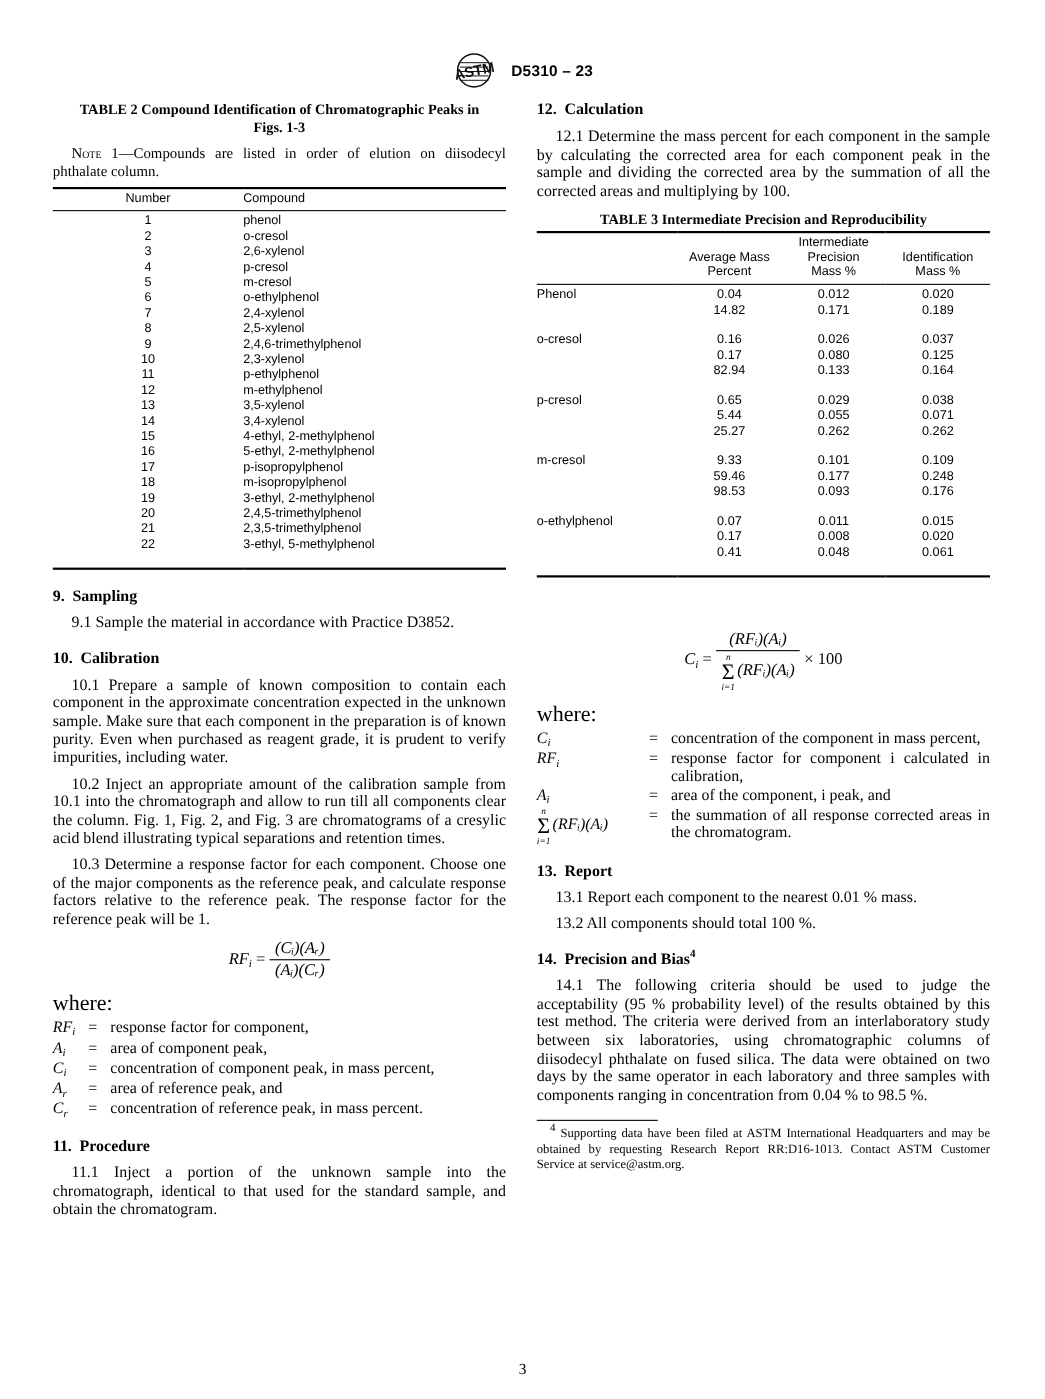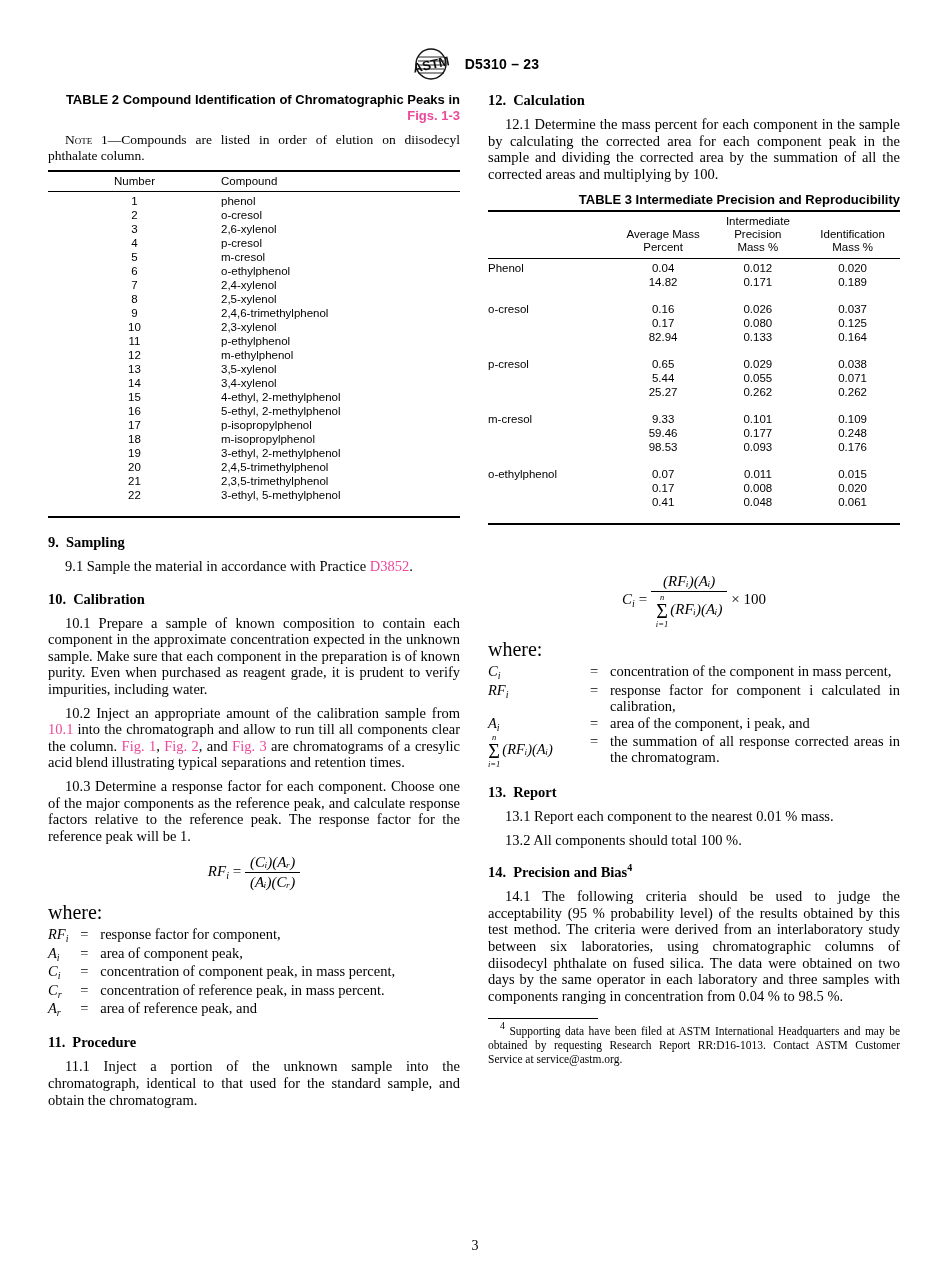--- a/index.html
+++ b/index.html
@@ -65,21 +65,21 @@
   }
   .sec-head .secnum { margin-right: 7px; }
   .para {
     font-size: 14.5px;
     line-height: 16.6px;
     text-align: justify;
     text-justify: inter-word;
     margin: 4px 0 7px 0;
     text-indent: 17px;
   }
-  .xref { color: #ec4899; }
+  .xref { color: #000000; }
   .where-label {
     font-size: 20px;
     margin: 6px 0 2px 0;
   }
 
   
   .deflist {
     width: 100%;
     border-collapse: collapse;
     font-size: 14.5px;
@@ -151,24 +151,24 @@
   .sigma-stack .big {
     display: block;
     font-size: 20px;
     line-height: 18px;
   }
   .eqvar { font-style: italic; }
 
   
   .tbl-wrap { margin: 0 0 10px 0; }
   .tbl-title {
-    font-family: Liberation Sans, sans-serif;
+    font-family: Liberation Serif, serif;
     font-weight: bold;
     font-size: 13px;
-    text-align: right;
+    text-align: center;
     line-height: 16px;
     margin-bottom: 2px;
   }
   .tbl-note {
     font-size: 13.5px;
     line-height: 15.5px;
     text-align: justify;
     text-indent: 17px;
     margin: 8px 0 7px 0;
   }
@@ -393,28 +393,28 @@
         <td class="sym"><span class="mi">A</span><span class="sub mi">i</span></td>
         <td class="eq">=</td>
         <td class="desc">area of component peak,</td>
       </tr>
       <tr>
         <td class="sym"><span class="mi">C</span><span class="sub mi">i</span></td>
         <td class="eq">=</td>
         <td class="desc">concentration of component peak, in mass percent,</td>
       </tr>
       <tr>
+        <td class="sym"><span class="mi">A</span><span class="sub mi">r</span></td>
+        <td class="eq">=</td>
+        <td class="desc">area of reference peak, and</td>
+      </tr>
+      <tr>
         <td class="sym"><span class="mi">C</span><span class="sub mi">r</span></td>
         <td class="eq">=</td>
         <td class="desc">concentration of reference peak, in mass percent.</td>
-      </tr>
-      <tr>
-        <td class="sym"><span class="mi">A</span><span class="sub mi">r</span></td>
-        <td class="eq">=</td>
-        <td class="desc">area of reference peak, and</td>
       </tr>
     </tbody>
       </table>
 
     <div class="sec-head">
       <span class="secnum">11.</span><span>Procedure</span>
     </div>
     <p class="para">11.1 Inject a portion of the unknown sample into the chromatograph, identical to that used for the standard sample, and obtain the chromatogram.</p>
   </div>
 

